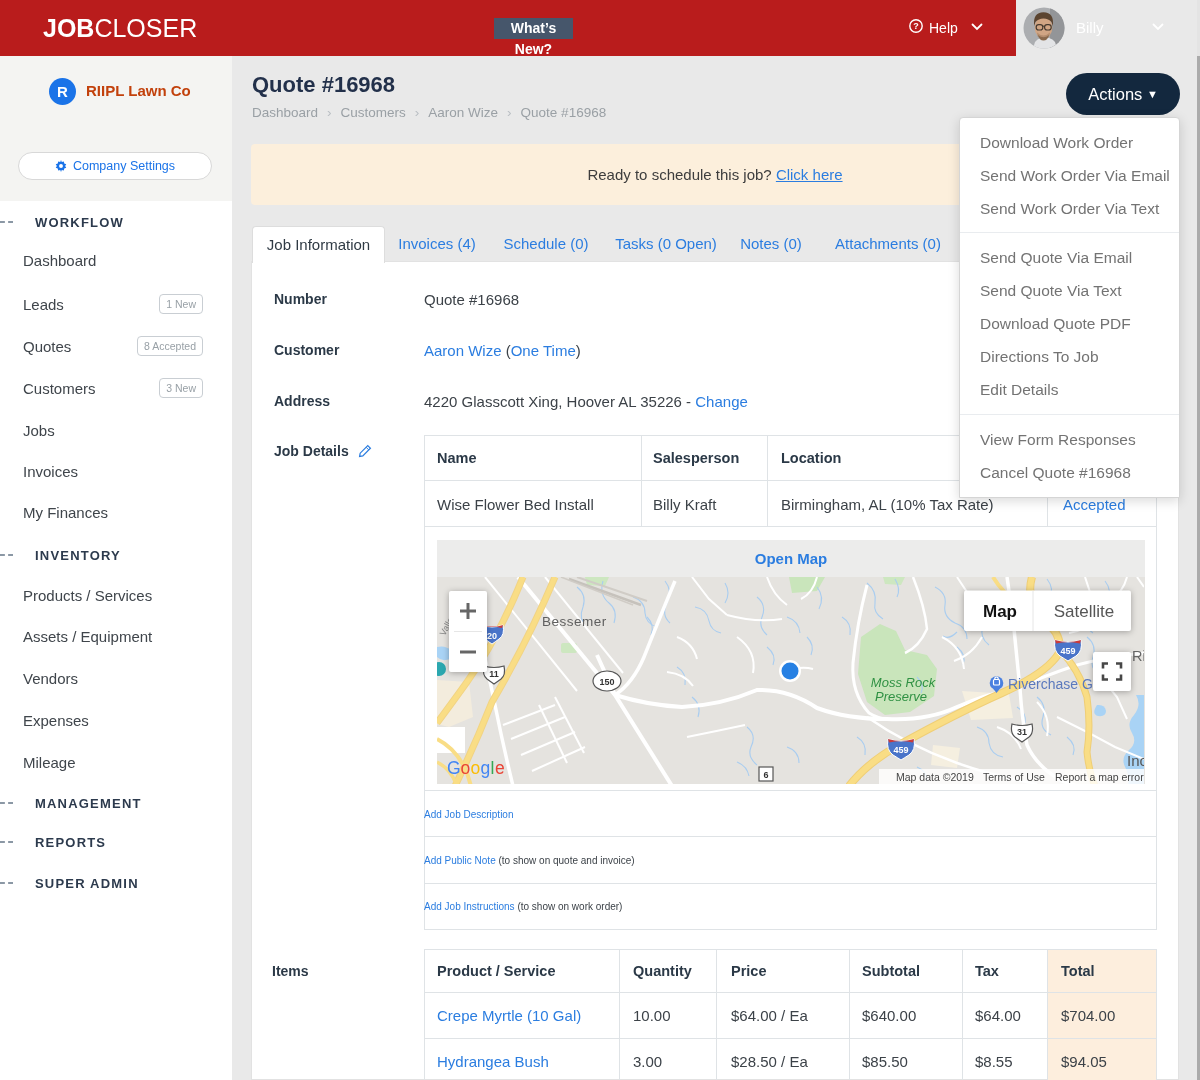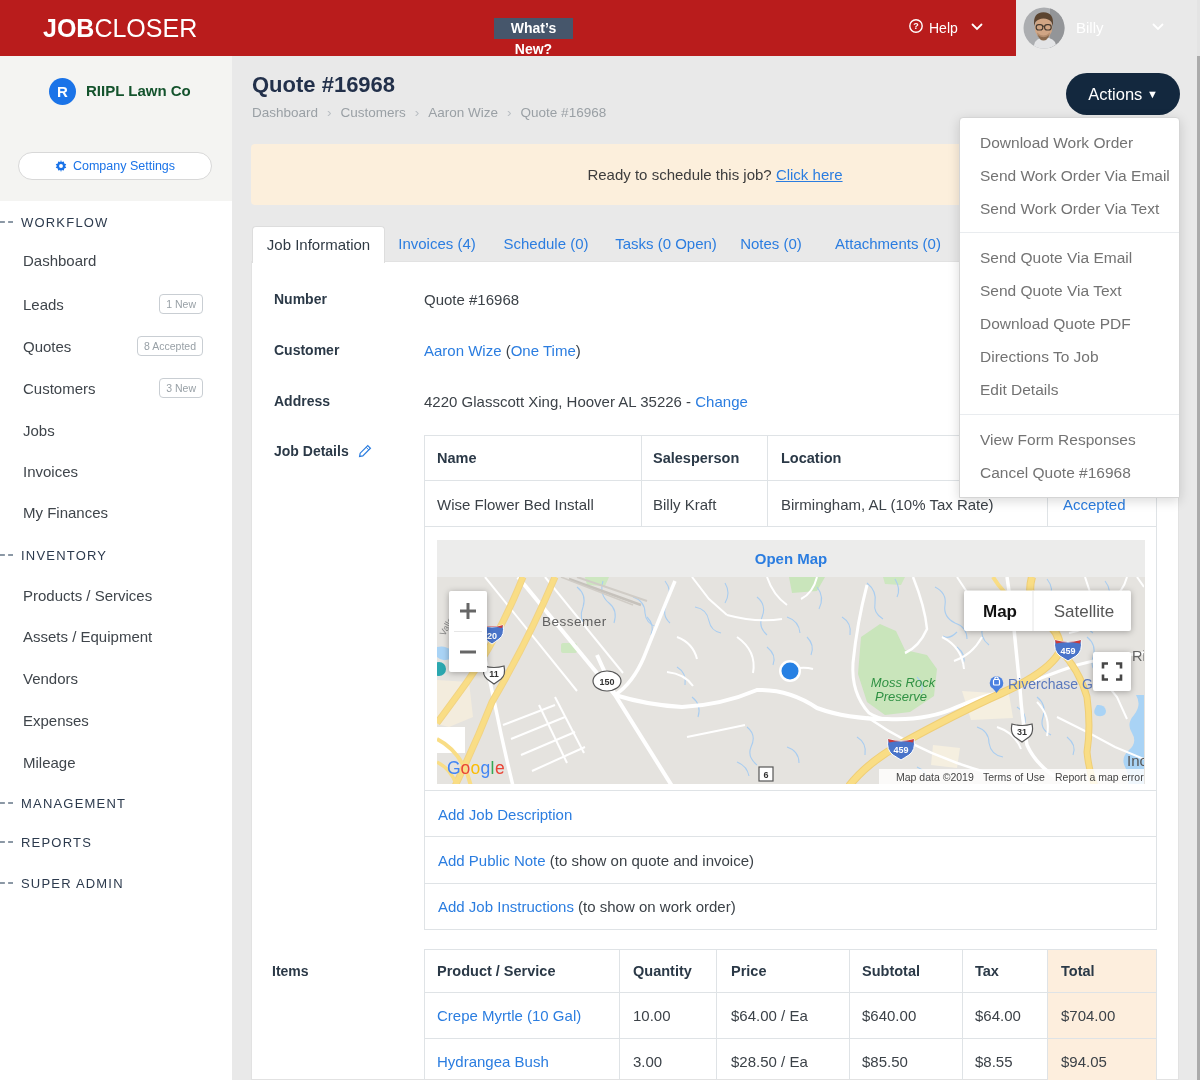--- a/index.html
+++ b/index.html
@@ -17,21 +17,21 @@
 #helpwrap { position:absolute; left:909px; top:0; height:56px; color:#fff; }
 #billy { position:absolute; left:1076px; top:0; height:56px; line-height:56px; color:#fff; font-size:15px; }
 .caret-w { position:absolute; top:23px; width:12px; height:8px; }
 
 #sidebar { position:absolute; left:0; top:56px; width:232px; height:1024px; background:#fff; }
 #sidetop { position:absolute; left:0; top:0; width:232px; height:145px; background:#f4f4f2; }
 .pill { position:absolute; left:18px; width:194px; height:28px; border-radius:14px; text-align:center; line-height:26px; font-size:12.5px; }
 #pill1 { top:58px; background:#e9e9e9; border:1px solid #dcdcdc; color:#3f454c; }
 #pill2 { top:96px; background:#fff; border:1px solid #d8d8d8; color:#1a73e8; }
 .nav-item { position:absolute; left:23px; font-size:15px; color:#3f454b; transform:translateY(-50%); white-space:nowrap; }
-.nav-head { position:absolute; left:21px; font-size:13px; font-weight:400; color:#2c3a4d; letter-spacing:1.2px; transform:translateY(-50%); white-space:nowrap; }
+.nav-head { position:absolute; left:35px; font-size:13px; font-weight:700; color:#2c3a4d; letter-spacing:1.2px; transform:translateY(-50%); white-space:nowrap; }
 .dash { position:absolute; left:0; width:13px; border-top:2px dashed #8b98a5; }
 .badge { position:absolute; height:20px; border:1px solid #c9ced3; border-radius:4px; color:#98a0a6; font-size:10.5px; line-height:18px; padding:0 6px; transform:translateY(-50%); background:#fff; }
 
 #h1 { position:absolute; left:252px; top:72px; font-size:22px; font-weight:700; color:#22304a; }
 #crumbs { position:absolute; left:252px; top:105px; font-size:13.5px; color:#9aa0a5; }
 #crumbs .sep { color:#b9bec3; padding:0 9px; }
 #actions { position:absolute; left:1066px; top:73px; width:114px; height:42px; border-radius:21px; background:#13283e; color:#fff; text-align:center; line-height:42px; font-size:16.5px; }
 #alert { position:absolute; left:251px; top:144px; width:928px; height:61px; background:#fcefdc; border-radius:4px; text-align:center; line-height:61px; font-size:15px; color:#3d3d3d; }
 #alert a { color:#2b7de0; text-decoration:underline; }
 
@@ -41,21 +41,21 @@
 #card { position:absolute; left:251px; top:261px; width:928px; height:819px; background:#fff; border:1px solid #e2e2e2; }
 .lbl { position:absolute; left:274px; font-size:14px; font-weight:700; color:#2b3947; transform:translateY(-50%); }
 .val { position:absolute; left:424px; font-size:15px; color:#3c4248; transform:translateY(-50%); white-space:nowrap; }
 #detbox { position:absolute; left:424px; top:435px; width:733px; height:495px; border:1px solid #dfe3e6; }
 .vline { position:absolute; top:435px; width:1px; background:#dfe3e6; height:92px; }
 .th { position:absolute; font-size:14.5px; font-weight:700; color:#2b3947; transform:translateY(-50%); white-space:nowrap; }
 .td { position:absolute; font-size:15px; color:#3c4248; transform:translateY(-50%); white-space:nowrap; }
 .hline { position:absolute; left:424px; width:733px; height:1px; background:#dfe3e6; }
 #openmap { position:absolute; left:437px; top:540px; width:708px; height:37px; background:#ececeb; text-align:center; line-height:37px; font-size:15px; font-weight:700; color:#2b7de0; }
 #mapwrap { position:absolute; left:437px; top:577px; width:708px; height:207px; background:#e5e3df; overflow:hidden; }
-.addrow { position:absolute; left:438px; font-size:15px; transform:translateY(-50%); white-space:nowrap; }
+.addrow { position:absolute; left:424px; font-size:10px; transform:translateY(-50%); white-space:nowrap; }
 
 #itbl { position:absolute; left:424px; top:949px; width:733px; height:135px; border:1px solid #dfe3e6; }
 .creamcol { position:absolute; left:1047px; top:949px; width:110px; height:131px; background:#fdeedd; }
 
 #dd { position:absolute; left:959px; top:117px; width:221px; height:381px; background:#fff; border:1px solid #d5d5d5; border-radius:4px 4px 0 0; box-shadow:0 3px 12px rgba(0,0,0,0.15); }
 .dd-item { position:absolute; left:980px; font-size:15.5px; color:#737373; transform:translateY(-50%); white-space:nowrap; }
 .dd-div { position:absolute; left:960px; width:219px; height:1px; background:#e9ecef; }
 
 #scroll1 { position:absolute; left:1197px; top:0; width:3px; height:56px; background:#e4e4e4; }
 #scroll2 { position:absolute; left:1197px; top:56px; width:3px; height:1024px; background:#ababab; }
@@ -101,21 +101,21 @@
       <path d="M1.5 1.5 L6 6 L10.5 1.5" fill="none" stroke="#fff" stroke-width="1.8" stroke-linecap="round"></path>
     </svg>
 </div>
 
 <div id="sidebar">
   <div id="sidetop"></div>
   <svg class="abs" style="left:49px;top:22px" width="27" height="27" viewBox="0 0 27 27">
       <circle cx="13.5" cy="13.5" r="13.5" fill="#1a73e8"></circle>
       <text x="13.5" y="19" font-size="15" font-weight="700" fill="#fff" text-anchor="middle" font-family="Liberation Sans">R</text>
     </svg>
-  <div class="abs" style="left:86px;top:26px;font-size:15px;font-weight:700;color:#14532d;">RIIPL Lawn Co</div>
+  <div class="abs" style="left:86px;top:26px;font-size:15px;font-weight:700;color:#c2410c;">RIIPL Lawn Co</div>
   <div id="pill2" class="pill"><svg style="vertical-align:-2px;margin-right:6px" width="12" height="12" viewBox="0 0 16 16">
         <path fill="#1a73e8" d="M8 0l1 2.6 2.8-.7.5 2.8 2.7 1-1.5 2.3 1.5 2.3-2.7 1-.5 2.8-2.8-.7L8 16l-1-2.6-2.8.7-.5-2.8-2.7-1L2.5 8 1 5.7l2.7-1 .5-2.8 2.8.7z"></path>
         <circle cx="8" cy="8" r="2.6" fill="#fff"></circle>
       </svg>Company Settings</div>
 </div>
 
 <div id="h1">Quote #16968</div>
 <div id="crumbs">Dashboard<span class="sep">›</span>Customers<span class="sep">›</span>Aaron Wize<span class="sep">›</span>Quote #16968</div>
 <div id="actions">Actions <span style="font-size:11px;vertical-align:2px;">▼</span></div>
 <div id="alert">Ready to schedule this job? <a>Click here</a></div>

